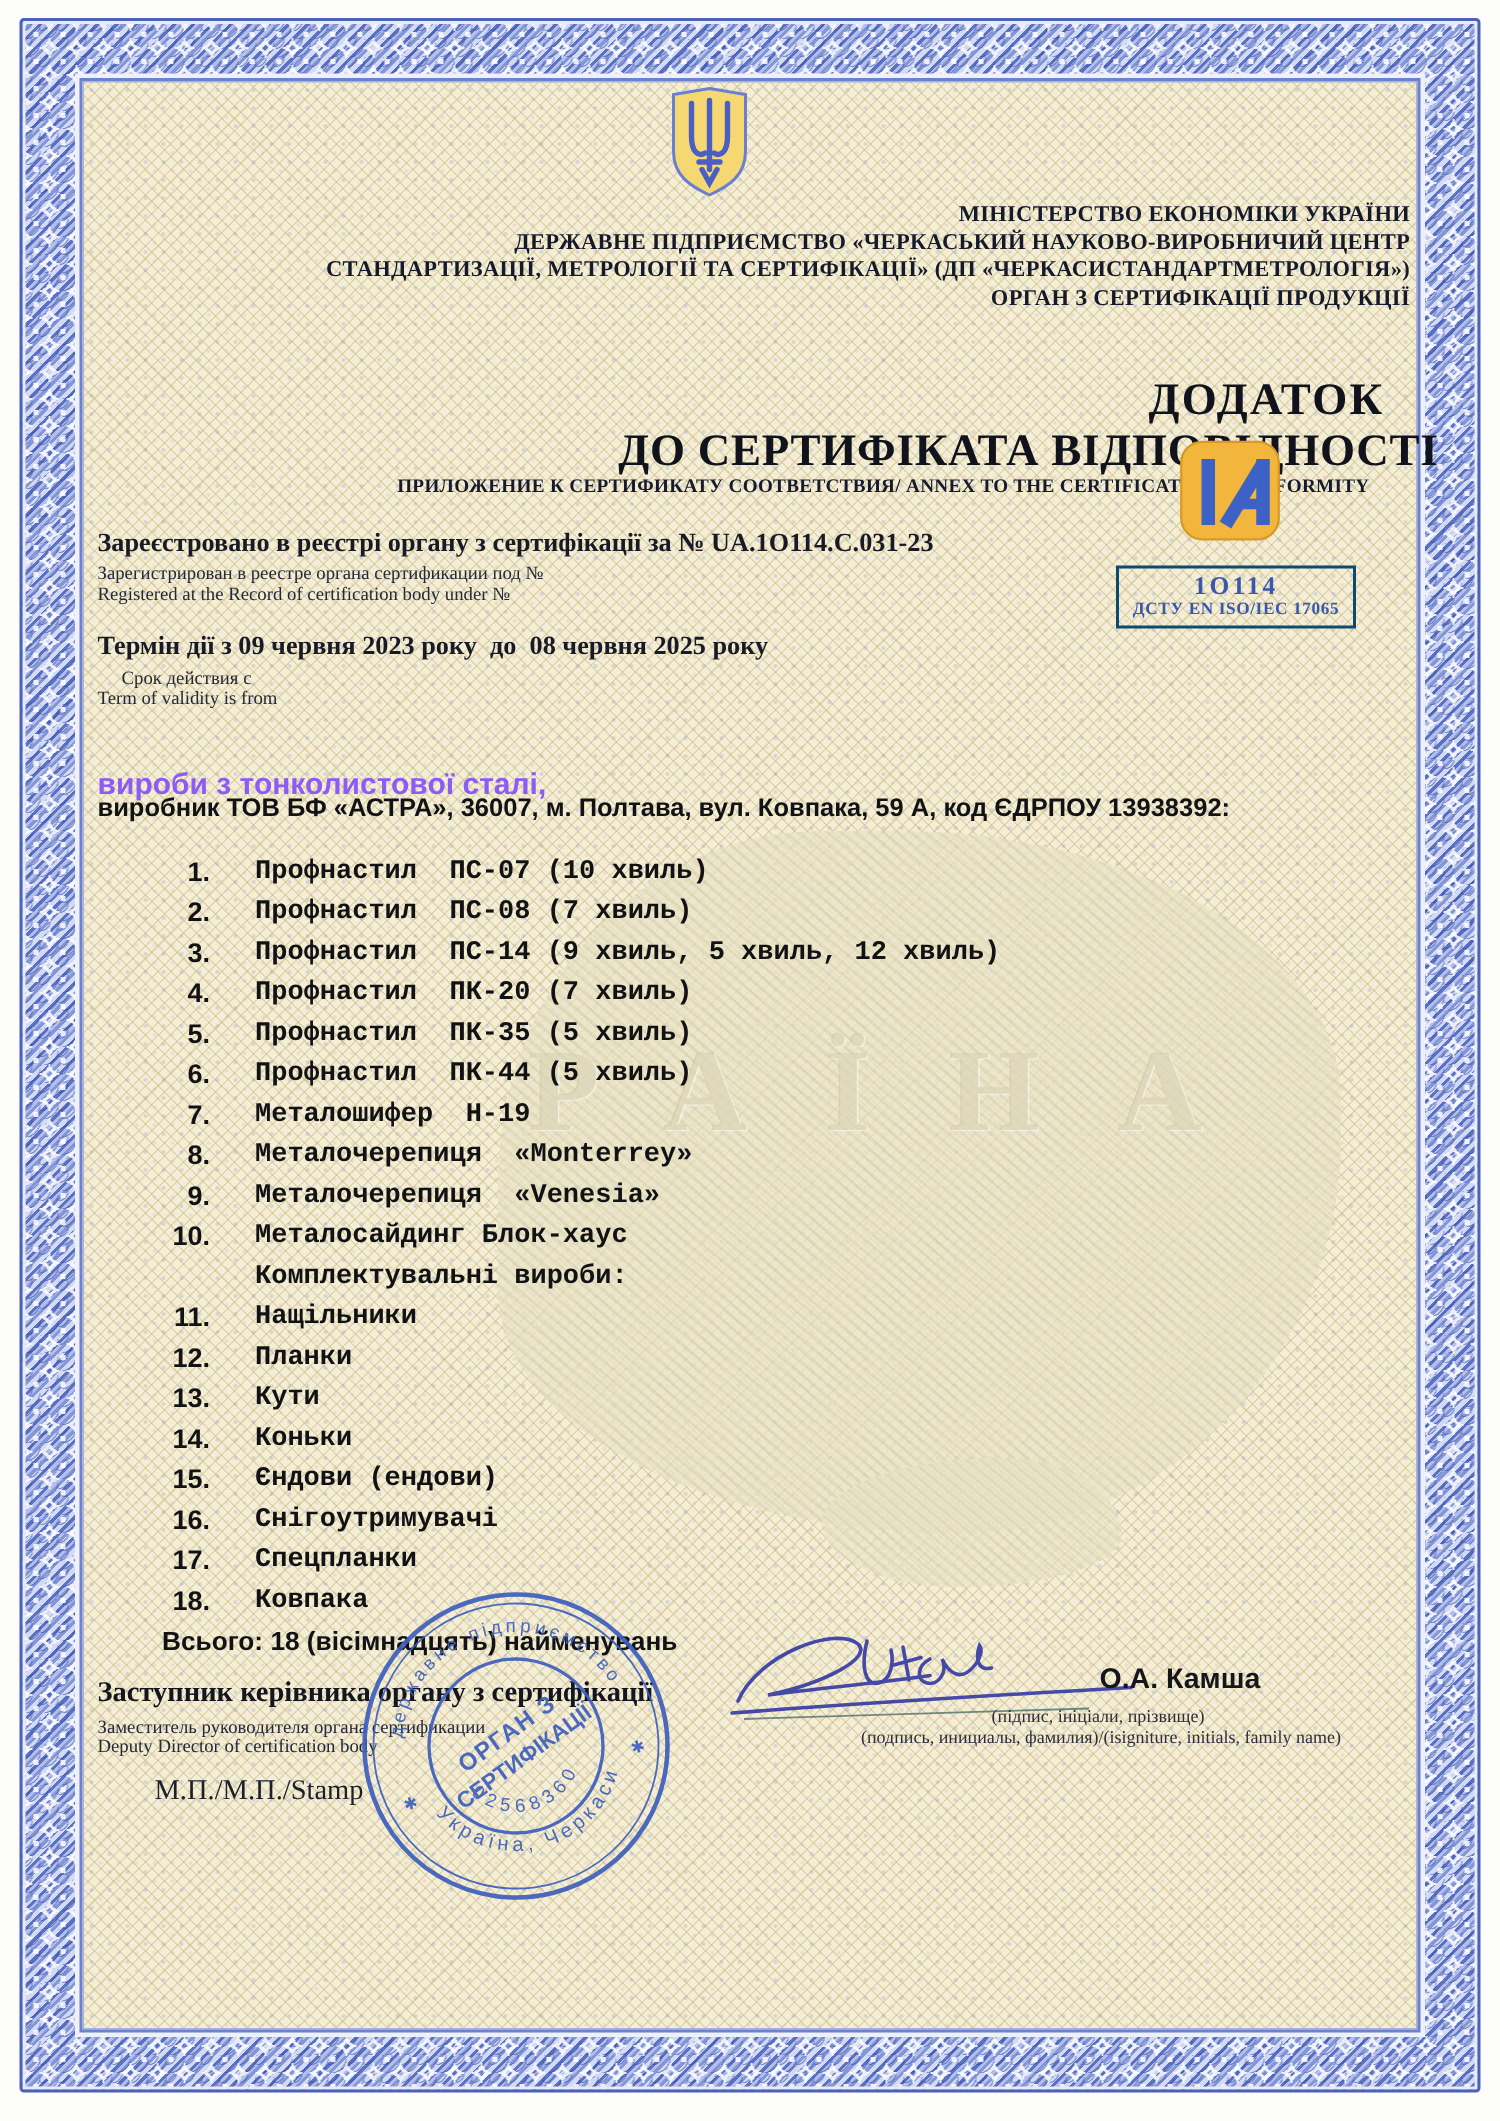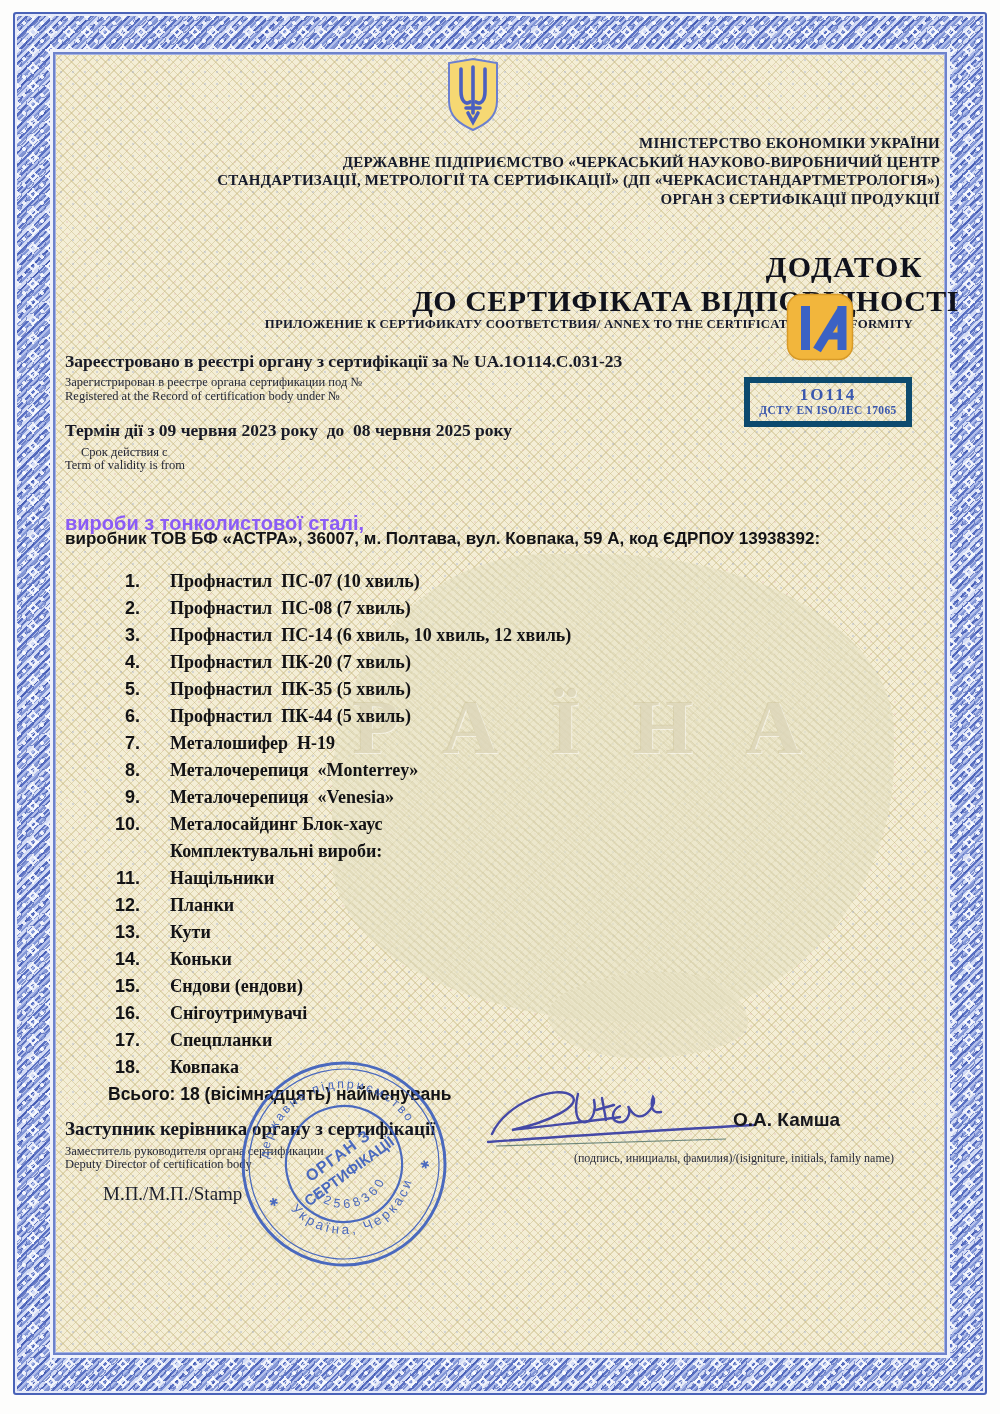--- a/index.html
+++ b/index.html
@@ -58,37 +58,37 @@
   .title1 { left:53px; top:250px; width:870px; font-size:30px; letter-spacing:1.5px; color:#10121c; }
   .title2 { left:53px; top:284px; width:870px; font-size:30px; letter-spacing:.5px; color:#10121c;margin-left:36px; }
   .subtitle { left:53px; top:317px; width:860px; font-size:12.8px; letter-spacing:.2px; color:#161a2c; }
 
   .reg-main { left:65px; top:351px; font-size:17.5px; }
   .reg-ru { left:65px; top:375px; }
   .reg-en { left:65px; top:389px; }
 
   .badge-box {
     position:absolute; left:744px; top:377px; width:156px; height:38px;
-    border:6px solid #0c4a6e; color:#3a57ae; text-align:center;
+    border:2px solid #0c4a6e; color:#3a57ae; text-align:center;
     font-family:"Liberation Serif",serif; font-weight:bold;
   }
   .badge-code { font-size:17px; letter-spacing:2px; line-height:19px; display:block; margin-top:2px; }
   .badge-std  { font-size:11.5px; letter-spacing:.4px; display:block; }
 
   .val-main { left:65px; top:420px; font-size:17.5px; }
   .val-ru { left:81px; top:445px; }
   .val-en { left:65px; top:458px; }
 
   .intro1 { left:65px; top:512px; font-size:20px; color:#8b5cf6; }
   .intro2 { left:65px; top:529px; font-size:17px; color:#121215; }
 
   .items-list { position:absolute; left:0; top:571px; width:1000px; }
   .item-row { position:relative; height:27px; }
   .item-num  { position:absolute; left:92px; width:48px; text-align:right; font-family:"Liberation Sans",sans-serif; font-weight:bold; font-size:18px; color:#121215; }
-  .item-text { position:absolute; left:170px; font-family:Liberation Serif, serif; font-weight:bold; font-size:18px; color:#121215; }
+  .item-text { position:absolute; left:170px; font-family:Liberation Mono, monospace; font-weight:bold; font-size:18px; color:#121215; }
 
   .total { left:108px; top:1084px; font-size:17.5px; color:#121215; }
 
   .pos-ua { left:65px; top:1118px; font-size:19px; color:#13151f; }
   .pos-ru { left:65px; top:1144px; }
   .pos-en { left:65px; top:1157px; }
   .mp { left:103px; top:1183px; font-family:"Liberation Serif",serif; font-size:19px; color:#1c1f2c; }
 
   .sig-svg { position:absolute; left:486px; top:1080px; }
   .name { left:733px; top:1109px; font-size:19px; color:#15161c; }
@@ -163,21 +163,21 @@
     <div class="item-row">
         <span class="item-num">1.</span>
         <span class="item-text pre">Профнастил  ПС-07 (10 хвиль)</span>
       </div>
     <div class="item-row">
         <span class="item-num">2.</span>
         <span class="item-text pre">Профнастил  ПС-08 (7 хвиль)</span>
       </div>
     <div class="item-row">
         <span class="item-num">3.</span>
-        <span class="item-text pre">Профнастил  ПС-14 (6 хвиль, 10 хвиль, 12 хвиль)</span>
+        <span class="item-text pre">Профнастил  ПС-14 (9 хвиль, 5 хвиль, 12 хвиль)</span>
       </div>
     <div class="item-row">
         <span class="item-num">4.</span>
         <span class="item-text pre">Профнастил  ПК-20 (7 хвиль)</span>
       </div>
     <div class="item-row">
         <span class="item-num">5.</span>
         <span class="item-text pre">Профнастил  ПК-35 (5 хвиль)</span>
       </div>
     <div class="item-row">
@@ -250,20 +250,21 @@
       <path d="M6,54 C20,22 72,4 86,16 C96,25 64,42 26,50 C66,45 108,41 134,37"></path>
       <path d="M92,14 C88,30 90,44 100,42 C108,40 110,28 108,20"></path>
       <path d="M116,18 l4,22 M110,30 l18,-5"></path>
       <path d="M134,26 c-8,4 -10,14 -2,16 c8,2 14,-8 10,-16 c6,12 14,14 22,4 c4,-5 5,-10 3,-13 c-3,9 -1,17 8,15"></path>
       <path d="M2,62 C80,56 180,50 268,45"></path>
     </g>
     <path d="M10,66 L240,59" stroke="#4e6f68" stroke-width="1.2" fill="none" opacity="0.8"></path>
   </svg>
 
   <div class="txt name sansB">О.А. Камша</div>
+  <div class="txt cap1 small">(підпис, ініціали, прізвище)</div>
   <div class="txt cap2 small">(подпись, инициалы, фамилия)/(isigniture, initials, family name)</div>
 
   <svg class="stamp-svg" width="216" height="216" viewBox="0 0 216 216">
     <defs>
       <path id="ringTop" d="M 32,108 A 76,76 0 0 1 184,108" fill="none"></path>
       <path id="ringBottom" d="M 38,108 A 70,70 0 0 0 178,108" fill="none"></path>
       <path id="codeArc" d="M 64,108 A 44,44 0 0 0 152,108" fill="none"></path>
     </defs>
     <g stroke="#3d5fbe" fill="none">
       <circle cx="108" cy="108" r="101" stroke-width="3"></circle>

